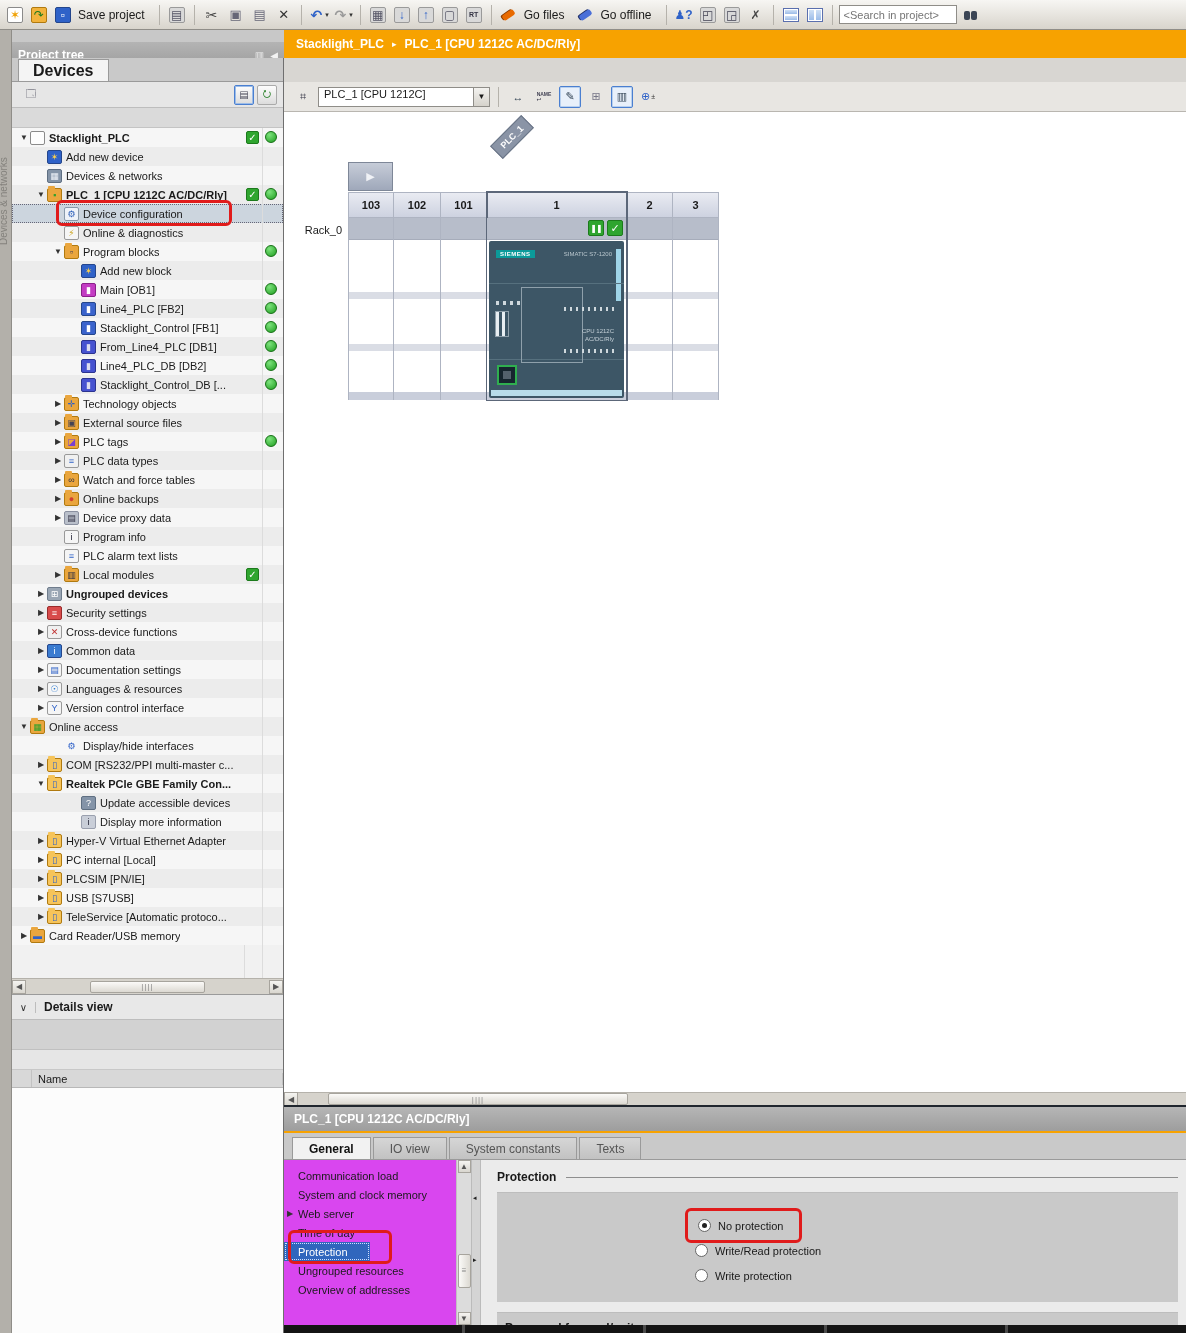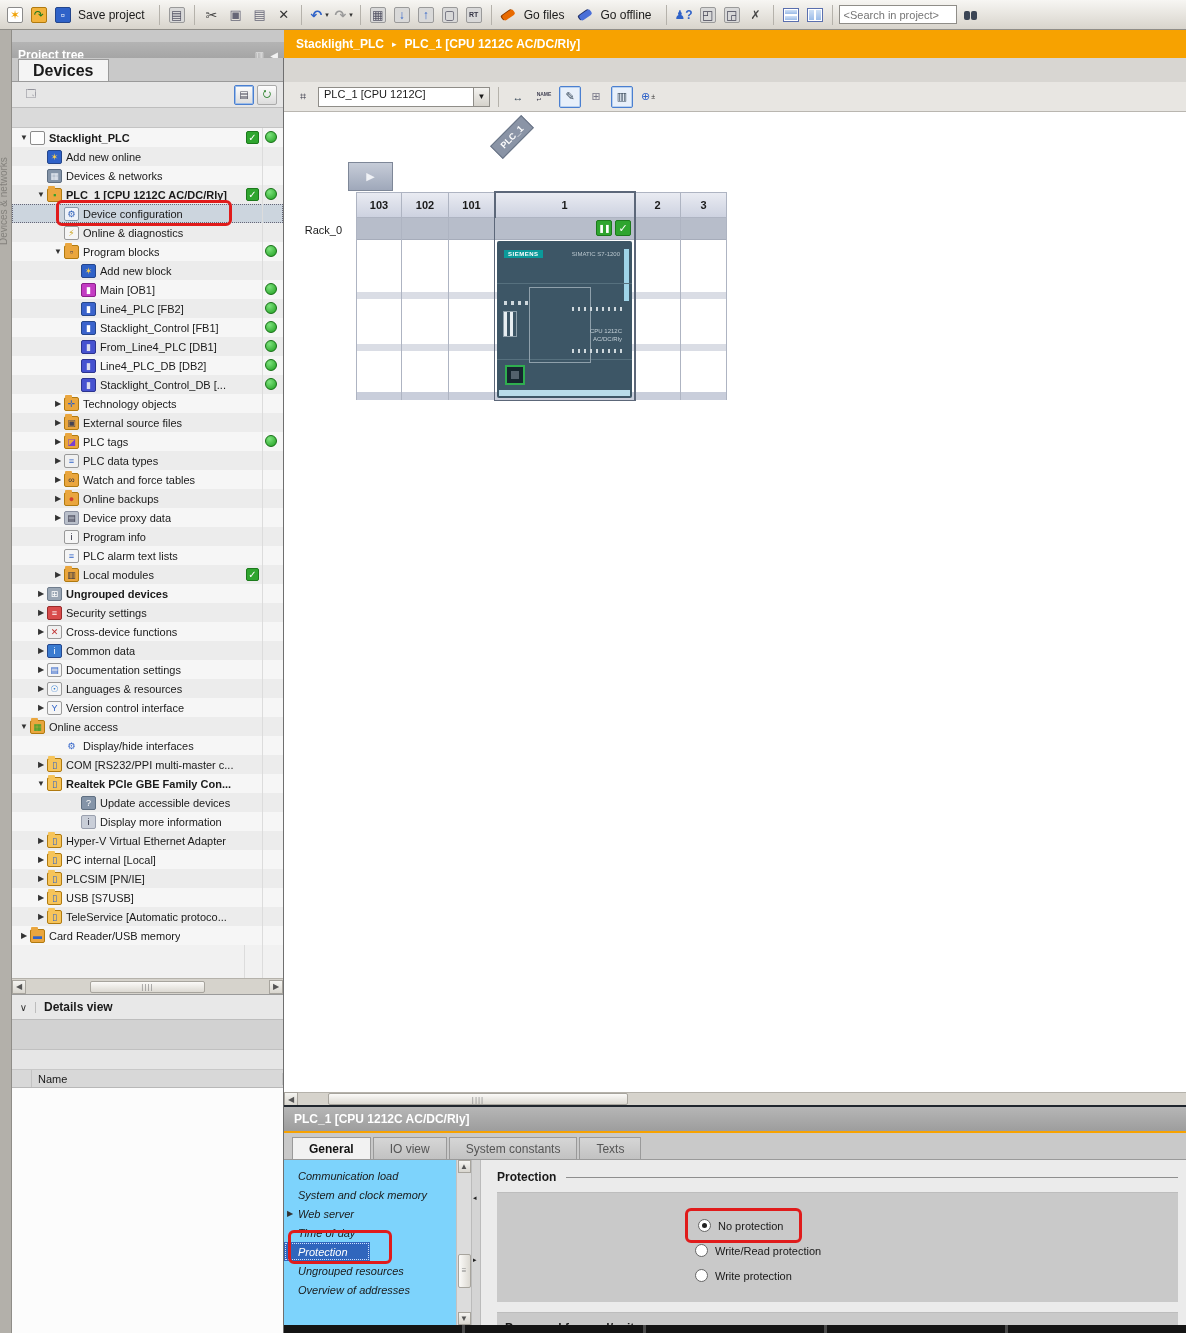--- a/index.html
+++ b/index.html
@@ -116,21 +116,21 @@
   .ebtn.act{border-color:#4a7fd0;box-shadow:0 0 0 1px #b8d0ee inset;background:#e8f0fa;}
   .nameico{font-size:5px;line-height:5px;color:#445;text-align:left;font-weight:bold;}
   #canvas{flex:1;background:#fff;position:relative;overflow:hidden;}
   #plc-tag{position:absolute;left:206px;top:16px;width:44px;height:18px;background:#8a94a6;
     border:1px solid #6a7586;color:#fff;font-size:9px;font-weight:bold;display:flex;align-items:center;
     justify-content:center;transform:rotate(-45deg);}
   #play-btn{position:absolute;left:64px;top:50px;width:45px;height:29px;
     background:linear-gradient(#c6ccd8,#9fa8ba);border:1px solid #7e8798;
     display:flex;align-items:center;justify-content:center;color:#f0f2f6;font-size:11px;}
   #rack-label{position:absolute;left:0px;top:112px;width:58px;text-align:right;font-size:11px;}
-  #grid{position:absolute;left:72px;top:80px;display:flex;justify-content:space-between;}
+  #grid{position:absolute;left:64px;top:80px;display:flex;justify-content:space-between;}
   .col{display:flex;flex-direction:column;border-right:1px solid #aeb4c2;}
   .col:first-child{border-left:1px solid #aeb4c2;}
   .col .hd{height:26px;background:linear-gradient(#e9ebf2,#cdd2e0);border-top:1px solid #aeb4c2;
     border-bottom:1px solid #aeb4c2;display:flex;align-items:center;justify-content:center;font-weight:bold;}
   .col .bnd{height:22px;background:#b7bdca;border-bottom:1px solid #a6acba;position:relative;}
   .col .bod{height:160px;background:#fff;position:relative;}
   .col .bod .strip{position:absolute;left:0;right:0;height:7px;background:#dadde5;}
   .col .bod .strip.s1{top:52px;} .col .bod .strip.s2{top:104px;}
   .col .bod .bstrip{position:absolute;left:0;right:0;bottom:0;height:8px;background:#c9cedb;}
   .w46{width:46px;} .w47{width:47px;} .w140{width:140px;}
@@ -165,21 +165,21 @@
   
   #props{position:absolute;left:284px;top:1105px;width:902px;height:228px;background:#cfcfcf;
     border-top:2px solid #20262e;display:flex;flex-direction:column;}
   #props-title{height:26px;background:linear-gradient(#b6b6b6,#9d9d9d);border-bottom:2px solid #f7a200;
     color:#fff;font-weight:bold;font-size:12px;display:flex;align-items:center;padding:0 10px;}
   #props-tabs{height:26px;background:#c9c9c9;display:flex;align-items:flex-end;padding-left:8px;gap:2px;}
   .ptab{height:22px;padding:0 16px;display:flex;align-items:center;font-size:12px;
     background:linear-gradient(#d6d6d6,#c2c2c2);border:1px solid #9a9a9a;border-bottom:none;color:#555;}
   .ptab.act{background:#f2f2f2;font-weight:bold;color:#111;position:relative;z-index:2;}
   #props-body{flex:1;display:flex;border-top:1px solid #9a9a9a;min-height:0;}
-  #prop-nav{width:172px;background:#7dd3fc;padding-top:6px;position:relative;font-style:italic;}
+  #prop-nav{width:172px;background:#d946ef;padding-top:6px;position:relative;}
   .nrow{height:19px;display:flex;align-items:center;padding-left:14px;position:relative;}
   .nrow .narr{position:absolute;left:3px;font-size:8px;color:#333;}
   .nrow.sel{background:#3066bd;color:#fff;outline:1px dotted #cfe0ff;outline-offset:-2px;
     width:max-content;min-width:86px;padding-right:8px;}
   .ann-nav{position:absolute;left:4px;top:70px;width:104px;height:34px;border:3px solid #e01b1b;
     border-radius:6px;z-index:6;pointer-events:none;}
   #prop-scroll{width:15px;background:#dcdcdc;border-left:1px solid #c2c2c2;display:flex;flex-direction:column;align-items:center;}
   #prop-scroll .sc-btn{width:13px;height:13px;}
   #prop-scroll .track{flex:1;width:13px;position:relative;}
   #prop-scroll .vthumb{position:absolute;left:0;top:58%;width:13px;height:34px;
@@ -334,21 +334,21 @@
         <div class="trow b" style="padding-left: 6px;">
           <span class="arr">▼</span>
           <span class="ti" style="background: rgb(253, 253, 253); color: rgb(85, 85, 85); border: 1px solid rgb(138, 138, 138);"></span>
           <span class="tlab">Stacklight_PLC</span>
           <span class="st st1 st-check">✓</span>
           <span class="st st2 st-dot"></span>
         </div>
         <div class="trow" style="padding-left: 23px;">
           <span class="arr"></span>
           <span class="ti" style="background: rgb(47, 98, 200); color: rgb(255, 210, 74); border: 1px solid rgb(36, 70, 140);">✶</span>
-          <span class="tlab">Add new online</span>
+          <span class="tlab">Add new device</span>
         </div>
         <div class="trow" style="padding-left: 23px;">
           <span class="arr"></span>
           <span class="ti" style="background: rgb(132, 148, 168); color: rgb(238, 242, 248); border: 1px solid rgb(95, 111, 130);">▦</span>
           <span class="tlab">Devices &amp; networks</span>
         </div>
         <div class="trow b" style="padding-left: 23px;">
           <span class="arr">▼</span>
           <span class="ti fold" style="background: rgb(234, 166, 62); color: rgb(45, 161, 45); border: 1px solid rgb(176, 122, 16);">▪</span>
           <span class="tlab">PLC_1 [CPU 1212C AC/DC/Rly]</span>

